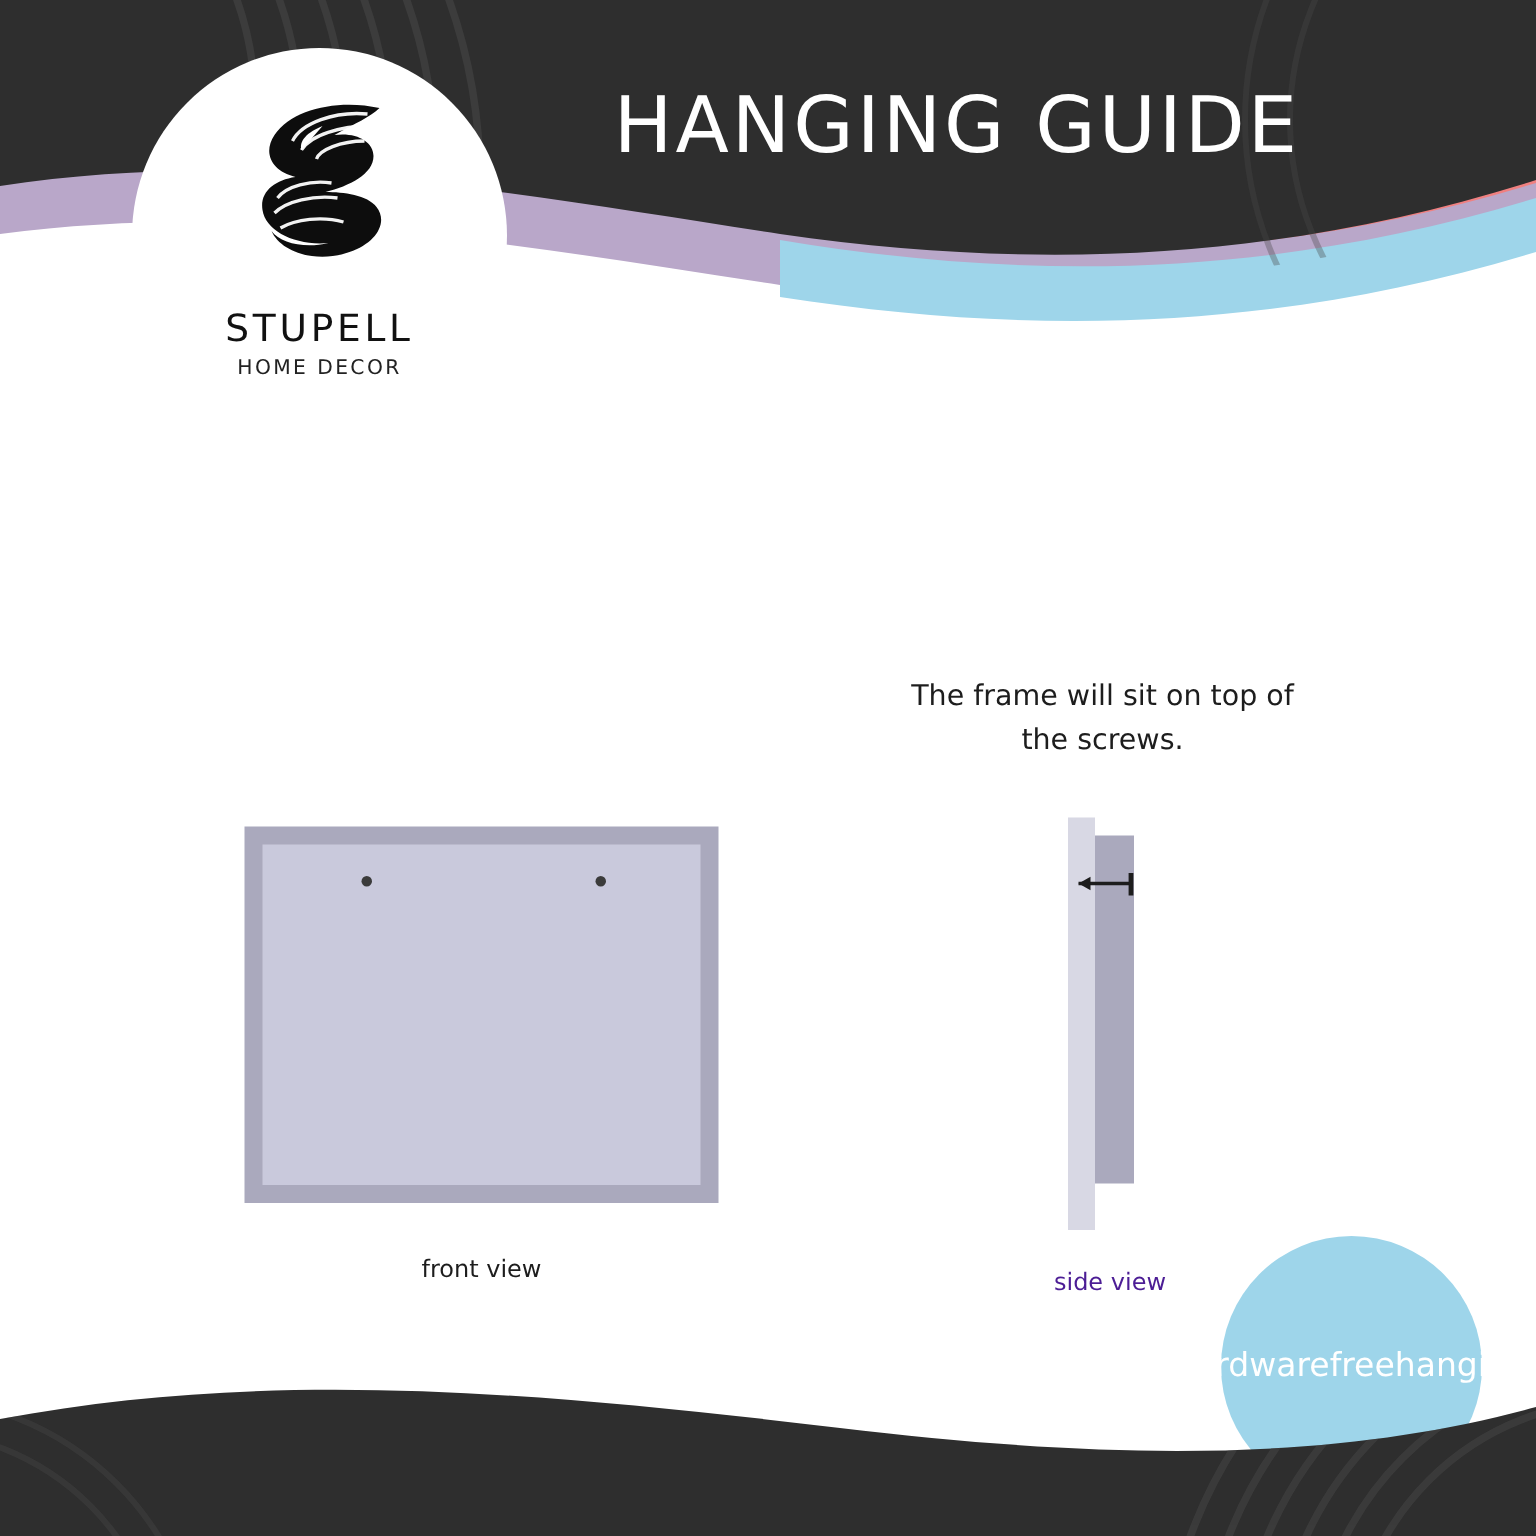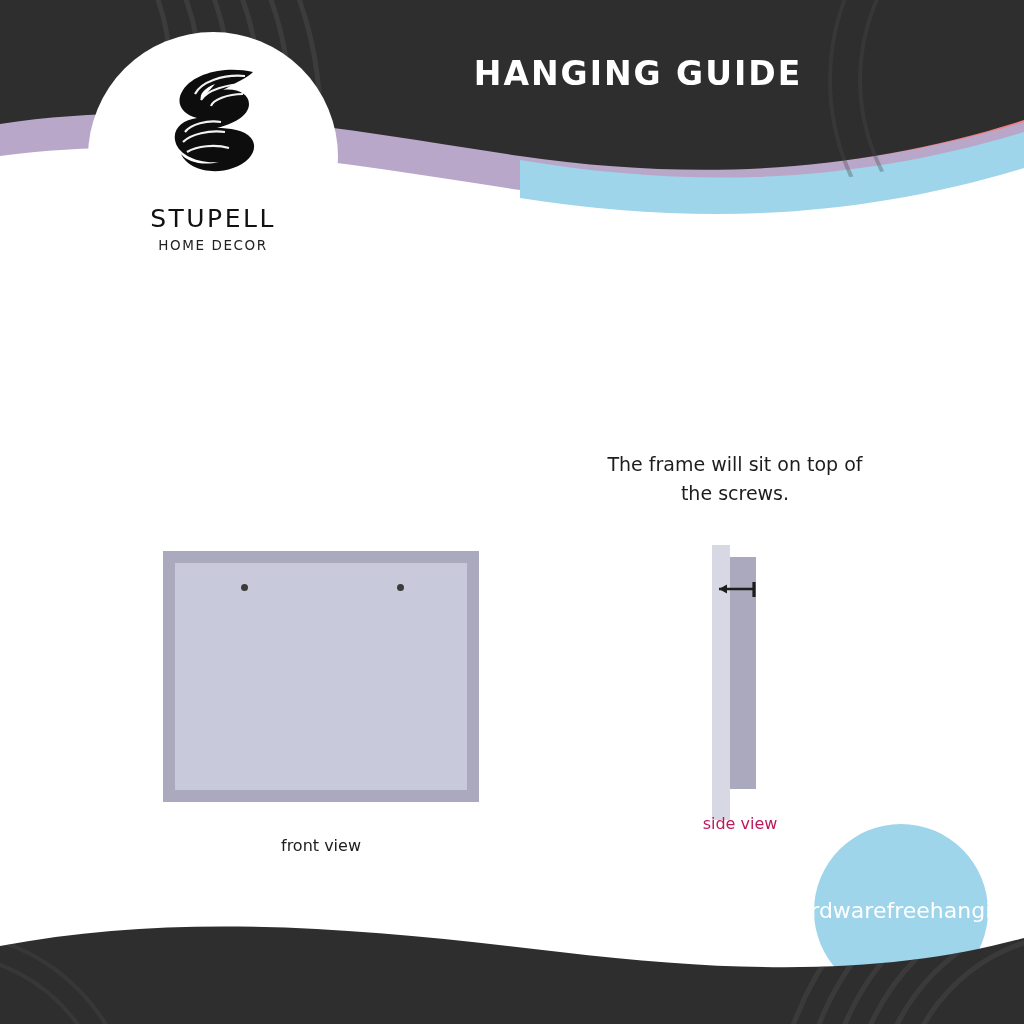--- a/index.html
+++ b/index.html
@@ -23,22 +23,22 @@
     overflow: hidden;
   }
   .banner-svg { display: block; }
 
   .guide-title {
     position: absolute;
     top: 54px; left: 368px;
     width: 540px;
     text-align: center;
     color: #ffffff;
-    font-size: 33px;
-    font-weight: bold;
+    font-size: 52px;
+    font-weight: normal;
     letter-spacing: 2px;
     font-family: "DejaVu Sans", sans-serif;
   }
 
   
   .logo-circle {
     position: absolute;
     left: 88px; top: 32px;
     width: 250px; height: 250px;
     border-radius: 50%;
@@ -145,25 +145,25 @@
     background: #d8d8e4;
   }
   .side-frame {
     position: absolute;
     left: 730px; top: 557px;
     width: 26px; height: 232px;
     background: #aaa9bd;
   }
   .side-label {
     position: absolute;
-    left: 620px; top: 814px;
+    left: 620px; top: 845px;
     width: 240px;
     text-align: center;
     font-size: 16px;
-    color: #be185d;
+    color: #4c1d95;
     font-family: "DejaVu Sans", sans-serif;
   }
 
   
   .badge {
     position: absolute;
     left: 814px; top: 824px;
     width: 174px; height: 174px;
     border-radius: 50%;
     background: #9ed5ea;

